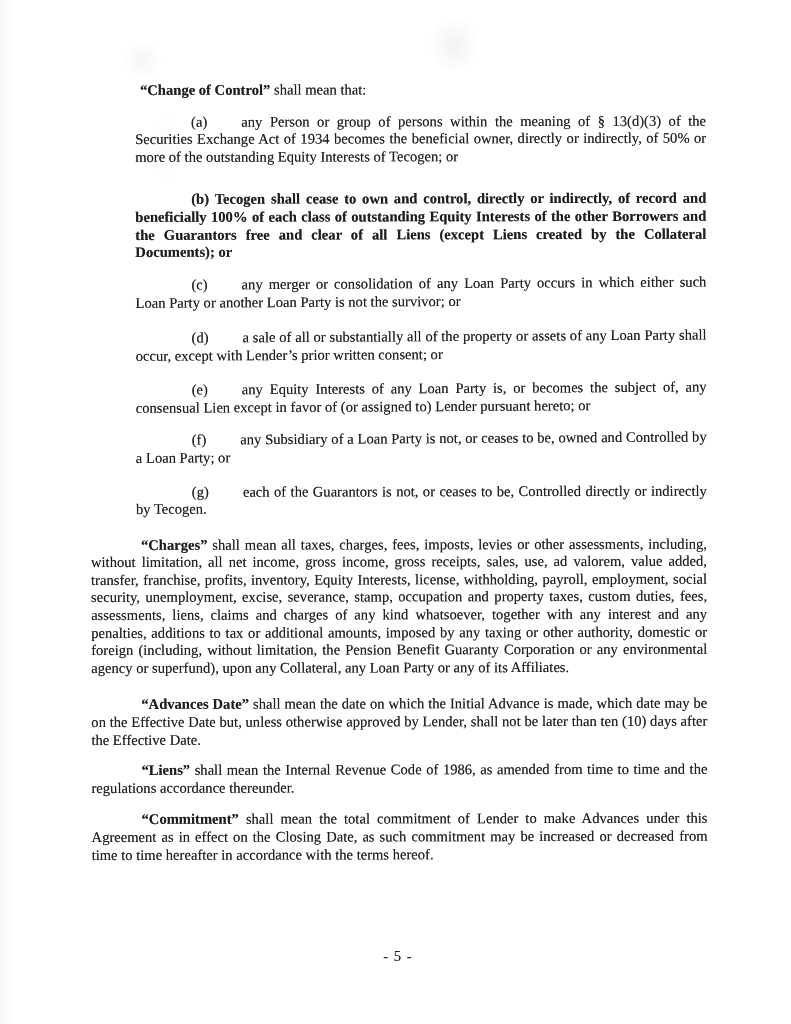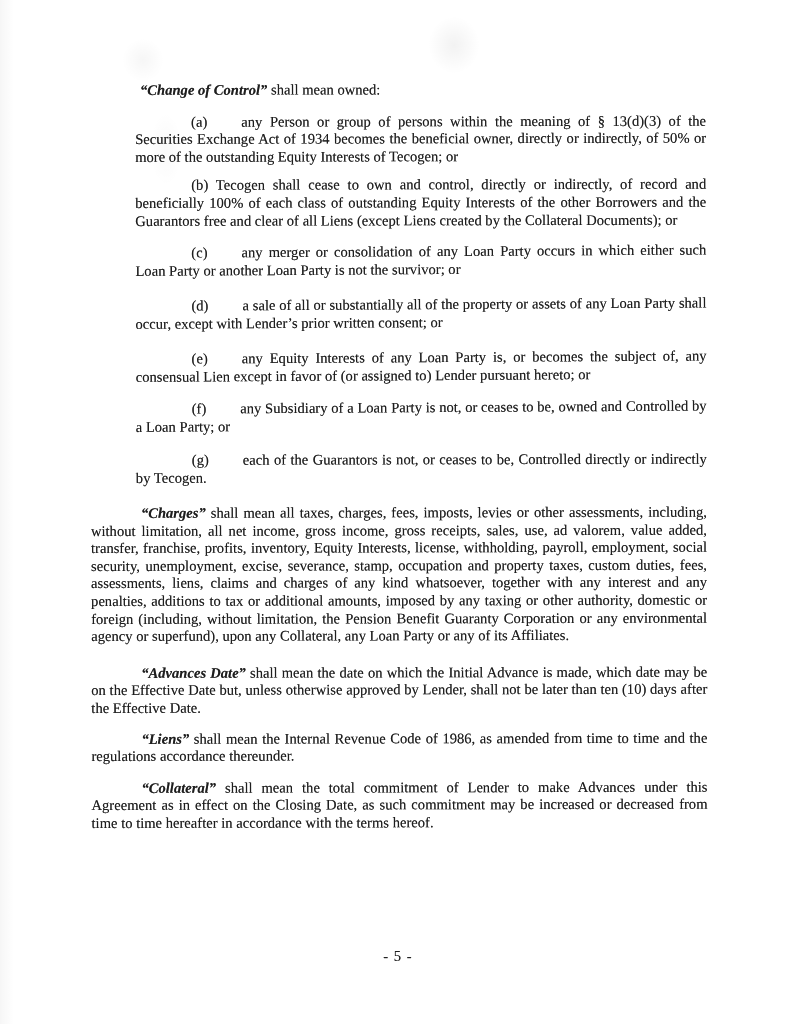--- a/index.html
+++ b/index.html
@@ -39,26 +39,26 @@
     text-align: justify;
     transform: rotate(-0.12deg);
     transform-origin: left top;
     text-shadow: 0 0 0.4px rgba(0,0,0,0.55);
   }
   .para { margin: 0; }
   .main { text-indent: 50px; }
   .sub  { margin-left: 45px; width: 571px; text-indent: 56px; }
   .tilt { transform: rotate(-0.22deg); transform-origin: left center; }
 
-  .mt11 { margin-top: 11px; } .mt13 { margin-top: 13px; }
+  .mt11 { margin-top: 25px; font-weight: bold; } .mt13 { margin-top: 13px; }
   .mt14 { margin-top: 14px; } .mt15 { margin-top: 15px; }
   .mt16 { margin-top: 16px; } .mt17 { margin-top: 17px; }
   .mt18 { margin-top: 18px; } .mt19 { margin-top: 19px; }
 
-  .term { font-weight: 700; font-style: italic; }
+  .term { font-weight: 700; }
   .tab  { display: inline-block; width: 34px; }
 
   .page-number {
     position: absolute;
     left: 90px; top: 948px; width: 616px;
     text-align: center;
     font-size: 14.6px;
     letter-spacing: 1px;
     text-shadow: 0 0 0.4px rgba(0,0,0,0.55);
   }
@@ -67,21 +67,21 @@
 <body>
 
 <div class="page">
   <div class="edge-shade"></div>
   <div class="smudge s1"></div>
   <div class="smudge s2"></div>
   <div class="smudge s3"></div>
 
   <div class="content">
 
-    <p class="para main"><span class="term">“Change of Control”</span><span> shall mean owned:</span></p>
+    <p class="para main"><span class="term">“Change of Control”</span><span> shall mean that:</span></p>
 
     <p class="para sub mt14"><span class="label">(a)</span><span class="tab"></span><span>any Person or group of persons within the meaning of § 13(d)(3) of the Securities Exchange Act of 1934 becomes the beneficial owner, directly or indirectly, of 50% or more of the outstanding Equity Interests of Tecogen; or</span></p>
 
     <p class="para sub mt11"><span class="label">(b)</span><span> Tecogen shall cease to own and control, directly or indirectly, of record and beneficially 100% of each class of outstanding Equity Interests of the other Borrowers and the Guarantors free and clear of all Liens (except Liens created by the Collateral Documents); or</span></p>
 
     <p class="para sub mt15 tilt"><span class="label">(c)</span><span class="tab"></span><span>any merger or consolidation of any Loan Party occurs in which either such Loan Party or another Loan Party is not the survivor; or</span></p>
 
     <p class="para sub mt18 tilt"><span class="label">(d)</span><span class="tab"></span><span>a sale of all or substantially all of the property or assets of any Loan Party shall occur, except with Lender’s prior written consent; or</span></p>
 
     <p class="para sub mt17 tilt"><span class="label">(e)</span><span class="tab"></span><span>any Equity Interests of any Loan Party is, or becomes the subject of, any consensual Lien except in favor of (or assigned to) Lender pursuant hereto; or</span></p>
@@ -90,18 +90,18 @@
 
     <p class="para sub mt16"><span class="label">(g)</span><span class="tab"></span><span>each of the Guarantors is not, or ceases to be, Controlled directly or indirectly by Tecogen.</span></p>
 
     <p class="para main mt18"><span class="term">“Charges”</span><span> shall mean all taxes, charges, fees, imposts, levies or other assessments, including, without limitation, all net income, gross income, gross receipts, sales, use, ad valorem, value added, transfer, franchise, profits, inventory, Equity Interests, license, withholding, payroll, employment, social security, unemployment, excise, severance, stamp, occupation and property taxes, custom duties, fees, assessments, liens, claims and charges of any kind whatsoever, together with any interest and any penalties, additions to tax or additional amounts, imposed by any taxing or other authority, domestic or foreign (including, without limitation, the Pension Benefit Guaranty Corporation or any environmental agency or superfund), upon any Collateral, any Loan Party or any of its Affiliates.</span></p>
 
     <p class="para main mt19"><span class="term">“Advances Date”</span><span> shall mean the date on which the Initial Advance is made, which date may be on the Effective Date but, unless otherwise approved by Lender, shall not be later than ten (10) days after the Effective Date.</span></p>
 
     <p class="para main mt13"><span class="term">“Liens”</span><span> shall mean the Internal Revenue Code of 1986, as amended from time to time and the regulations accordance thereunder.</span></p>
 
 
-    <p class="para main mt14"><span class="term">“Collateral”</span><span> shall mean the total commitment of Lender to make Advances under this Agreement as in effect on the Closing Date, as such commitment may be increased or decreased from time to time hereafter in accordance with the terms hereof.</span></p>
+    <p class="para main mt14"><span class="term">“Commitment”</span><span> shall mean the total commitment of Lender to make Advances under this Agreement as in effect on the Closing Date, as such commitment may be increased or decreased from time to time hereafter in accordance with the terms hereof.</span></p>
 
   </div>
 
   <div class="page-number">- 5 -</div>
 </div>
 
 </body></html>

